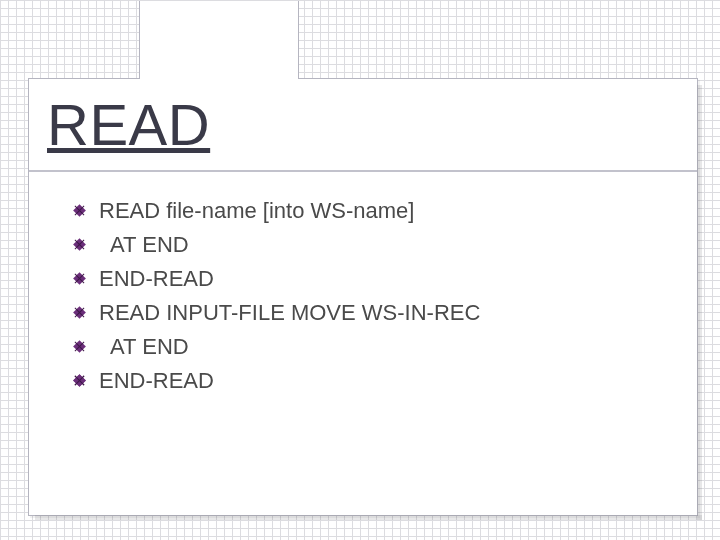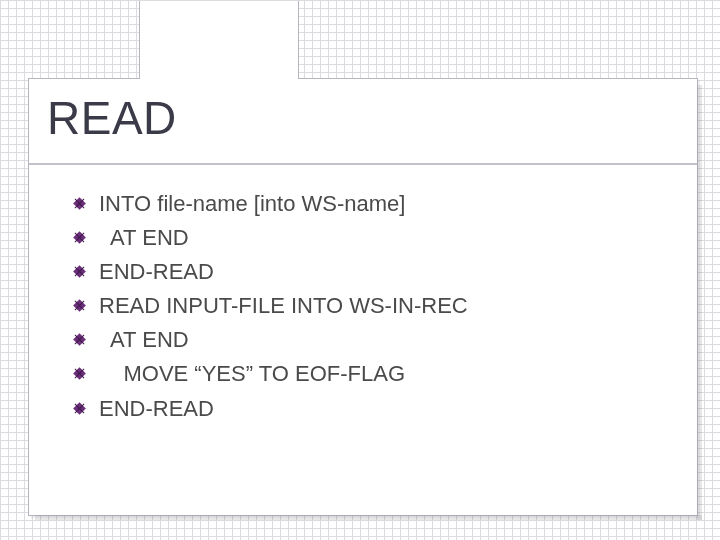--- a/index.html
+++ b/index.html
@@ -50,24 +50,25 @@
     left: 110px;
     top: -78px;
     width: 160px;
     height: 78px;
     border-left: 1px solid #b5b5c0;
     border-right: 1px solid #b5b5c0;
     background: #fff;
   }
   .title {
     font-family: "Comic Sans MS", "Comic Sans", cursive, Verdana, sans-serif;
-    font-size: 46px;
+    font-size: 58px;
     color: #3a3a48;
-    padding: 12px 0 18px 18px;
+    padding: 12px 0 12px 18px;
     letter-spacing: 0.5px;
+    text-decoration: underline;
   }
   .divider {
     border: none;
     border-top: 2px solid #c2c2cc;
     margin: 0 0 22px 0;
   }
   .items {
     list-style: none;
     padding: 0 0 0 70px;
   }
@@ -97,21 +98,21 @@
     <hr class="divider">
     <ul class="items">
       <li>
         <span class="bullet">
           <svg width="13" height="13" viewBox="0 0 13 13">
               <rect x="2" y="2" width="9" height="9" fill="#6b2e7a" transform="rotate(45 6.5 6.5)"></rect>
               <rect x="6" y="0" width="1" height="13" fill="#3d1747" transform="rotate(45 6.5 6.5)"></rect>
               <rect x="0" y="6" width="13" height="1" fill="#3d1747" transform="rotate(45 6.5 6.5)"></rect>
             </svg>
         </span>
-        <span class="txt">INTO file-name [into WS-name]</span>
+        <span class="txt">READ file-name [into WS-name]</span>
       </li>
       <li>
         <span class="bullet">
           <svg width="13" height="13" viewBox="0 0 13 13">
               <rect x="2" y="2" width="9" height="9" fill="#6b2e7a" transform="rotate(45 6.5 6.5)"></rect>
               <rect x="6" y="0" width="1" height="13" fill="#3d1747" transform="rotate(45 6.5 6.5)"></rect>
               <rect x="0" y="6" width="13" height="1" fill="#3d1747" transform="rotate(45 6.5 6.5)"></rect>
             </svg>
         </span>
         <span class="txt">  AT END</span>
@@ -127,41 +128,40 @@
         <span class="txt">END-READ</span>
       </li>
       <li>
         <span class="bullet">
           <svg width="13" height="13" viewBox="0 0 13 13">
               <rect x="2" y="2" width="9" height="9" fill="#6b2e7a" transform="rotate(45 6.5 6.5)"></rect>
               <rect x="6" y="0" width="1" height="13" fill="#3d1747" transform="rotate(45 6.5 6.5)"></rect>
               <rect x="0" y="6" width="13" height="1" fill="#3d1747" transform="rotate(45 6.5 6.5)"></rect>
             </svg>
         </span>
-        <span class="txt">READ INPUT-FILE INTO WS-IN-REC</span>
+        <span class="txt">READ INPUT-FILE MOVE WS-IN-REC</span>
       </li>
       <li>
         <span class="bullet">
           <svg width="13" height="13" viewBox="0 0 13 13">
               <rect x="2" y="2" width="9" height="9" fill="#6b2e7a" transform="rotate(45 6.5 6.5)"></rect>
               <rect x="6" y="0" width="1" height="13" fill="#3d1747" transform="rotate(45 6.5 6.5)"></rect>
               <rect x="0" y="6" width="13" height="1" fill="#3d1747" transform="rotate(45 6.5 6.5)"></rect>
             </svg>
         </span>
         <span class="txt">  AT END</span>
       </li>
       <li>
         <span class="bullet">
           <svg width="13" height="13" viewBox="0 0 13 13">
               <rect x="2" y="2" width="9" height="9" fill="#6b2e7a" transform="rotate(45 6.5 6.5)"></rect>
               <rect x="6" y="0" width="1" height="13" fill="#3d1747" transform="rotate(45 6.5 6.5)"></rect>
               <rect x="0" y="6" width="13" height="1" fill="#3d1747" transform="rotate(45 6.5 6.5)"></rect>
             </svg>
         </span>
-        <span class="txt">    MOVE “YES” TO EOF-FLAG</span>
       </li>
       <li>
         <span class="bullet">
           <svg width="13" height="13" viewBox="0 0 13 13">
               <rect x="2" y="2" width="9" height="9" fill="#6b2e7a" transform="rotate(45 6.5 6.5)"></rect>
               <rect x="6" y="0" width="1" height="13" fill="#3d1747" transform="rotate(45 6.5 6.5)"></rect>
               <rect x="0" y="6" width="13" height="1" fill="#3d1747" transform="rotate(45 6.5 6.5)"></rect>
             </svg>
         </span>
         <span class="txt">END-READ</span>

